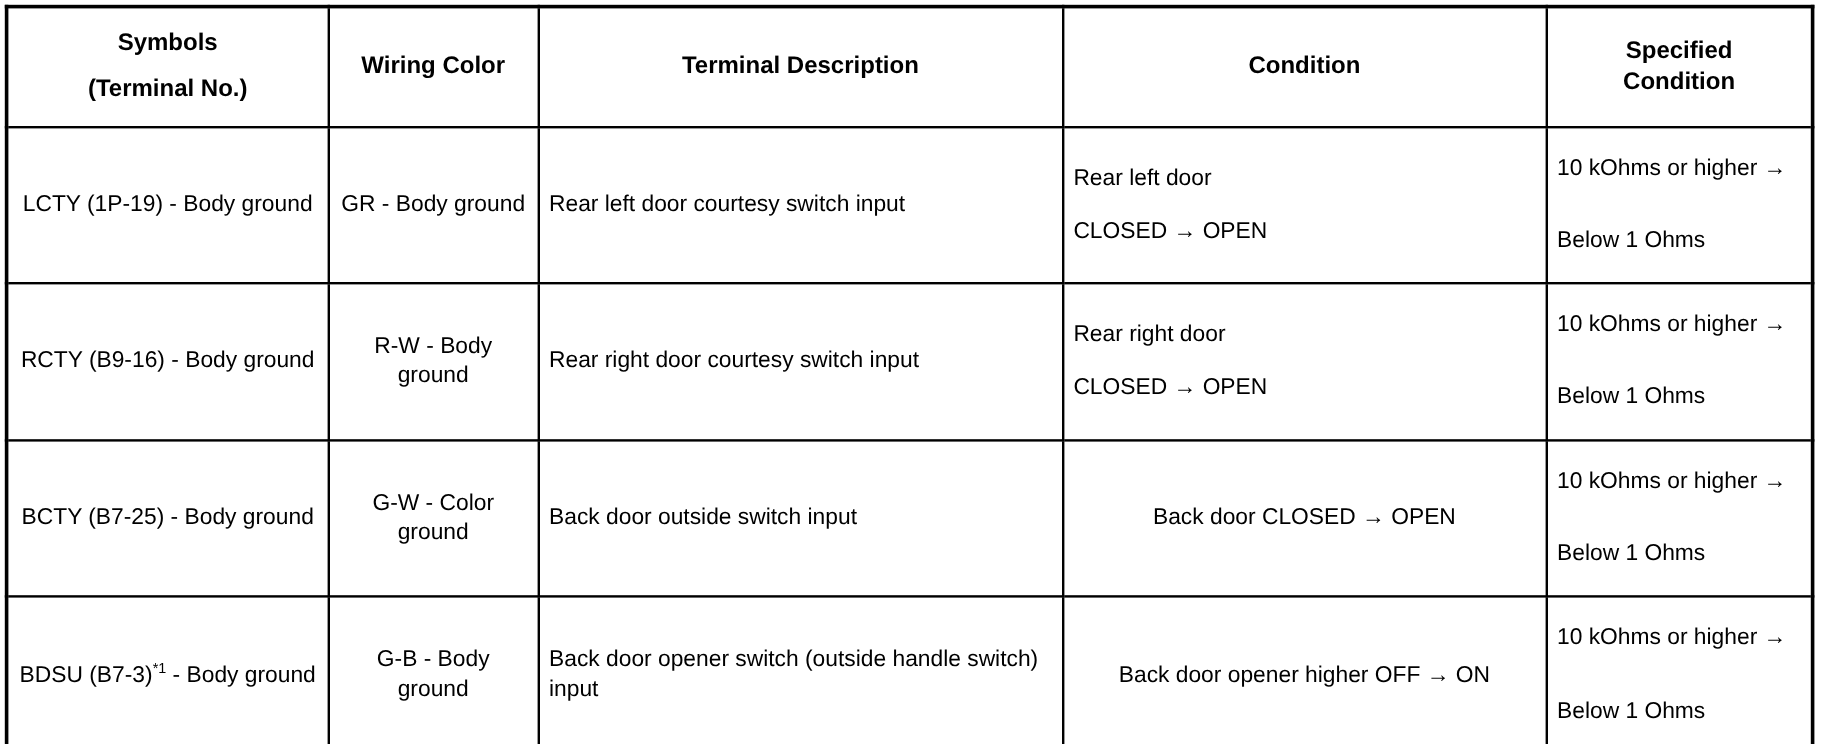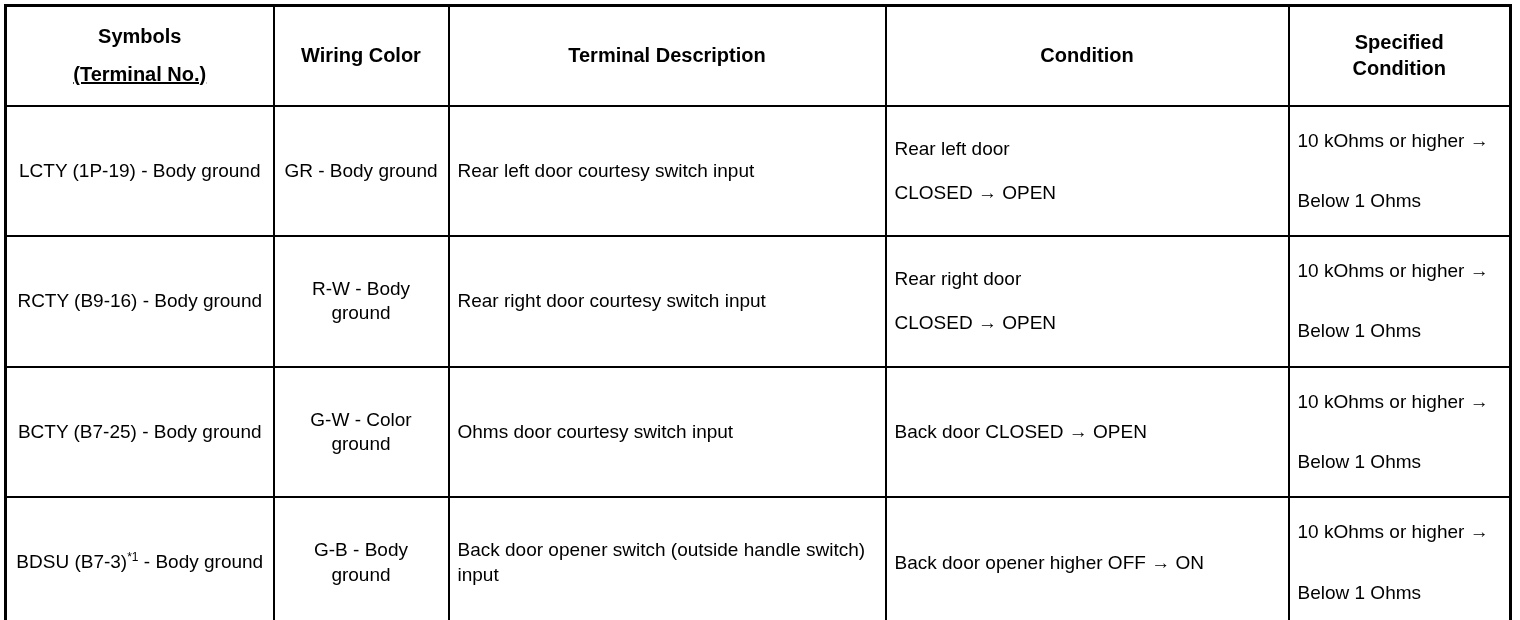--- a/index.html
+++ b/index.html
@@ -43,40 +43,40 @@
     box-sizing: border-box;
   }
   table.spec thead th {
     text-align: center;
     font-weight: bold;
     font-size: 20px;
     padding: 8px 6px;
     height: 100px;
   }
   thead th.head-symbols .l1 { display: block; }
-  thead th.head-symbols .l2 { display: block; margin-top: 12px; text-decoration: underline; }
+  thead th.head-symbols .l2 { display: block; margin-top: 12px; }
   thead th.head-spec .l1 { display: block; }
   thead th.head-spec .l2 { display: block; }
 
   table.spec tbody tr { height: 128px; }
 
   td.symbols, td.wiring {
     font-weight: normal;
     text-align: center;
   }
   td.symbols .sup {
     font-size: 12px;
     vertical-align: super;
   }
   td.desc, td.cond {
     font-weight: normal;
   }
   td.cond .line1 { display: block; }
   td.cond .line2 { display: block; margin-top: 20px; }
-  td.cond.single .line1 { display: block; }
+  td.cond.single .line1 { display: block; text-align: center; }
   td.spec .top { display: block; }
   td.spec .bottom { display: block; margin-top: 36px; }
   td.spec { padding-top: 10px; padding-bottom: 8px; vertical-align: top; }
   td.symbols, td.wiring { vertical-align: middle; }
 </style>
 </head>
 <body>
 
 <div class="sheet">
   <table class="spec">
@@ -128,21 +128,21 @@
         </td>
         <td class="spec">
           <span class="top">10 kOhms or higher →</span>
           <span class="bottom">Below 1 Ohms</span>
         </td>
       </tr>
 
       <tr>
         <td class="symbols">BCTY (B7-25) - Body ground</td>
         <td class="wiring">G-W - Color ground</td>
-        <td class="desc">Ohms door courtesy switch input</td>
+        <td class="desc">Back door outside switch input</td>
         <td class="cond single">
           <span class="line1">Back door CLOSED → OPEN</span>
         </td>
         <td class="spec">
           <span class="top">10 kOhms or higher →</span>
           <span class="bottom">Below 1 Ohms</span>
         </td>
       </tr>
 
       <tr>

